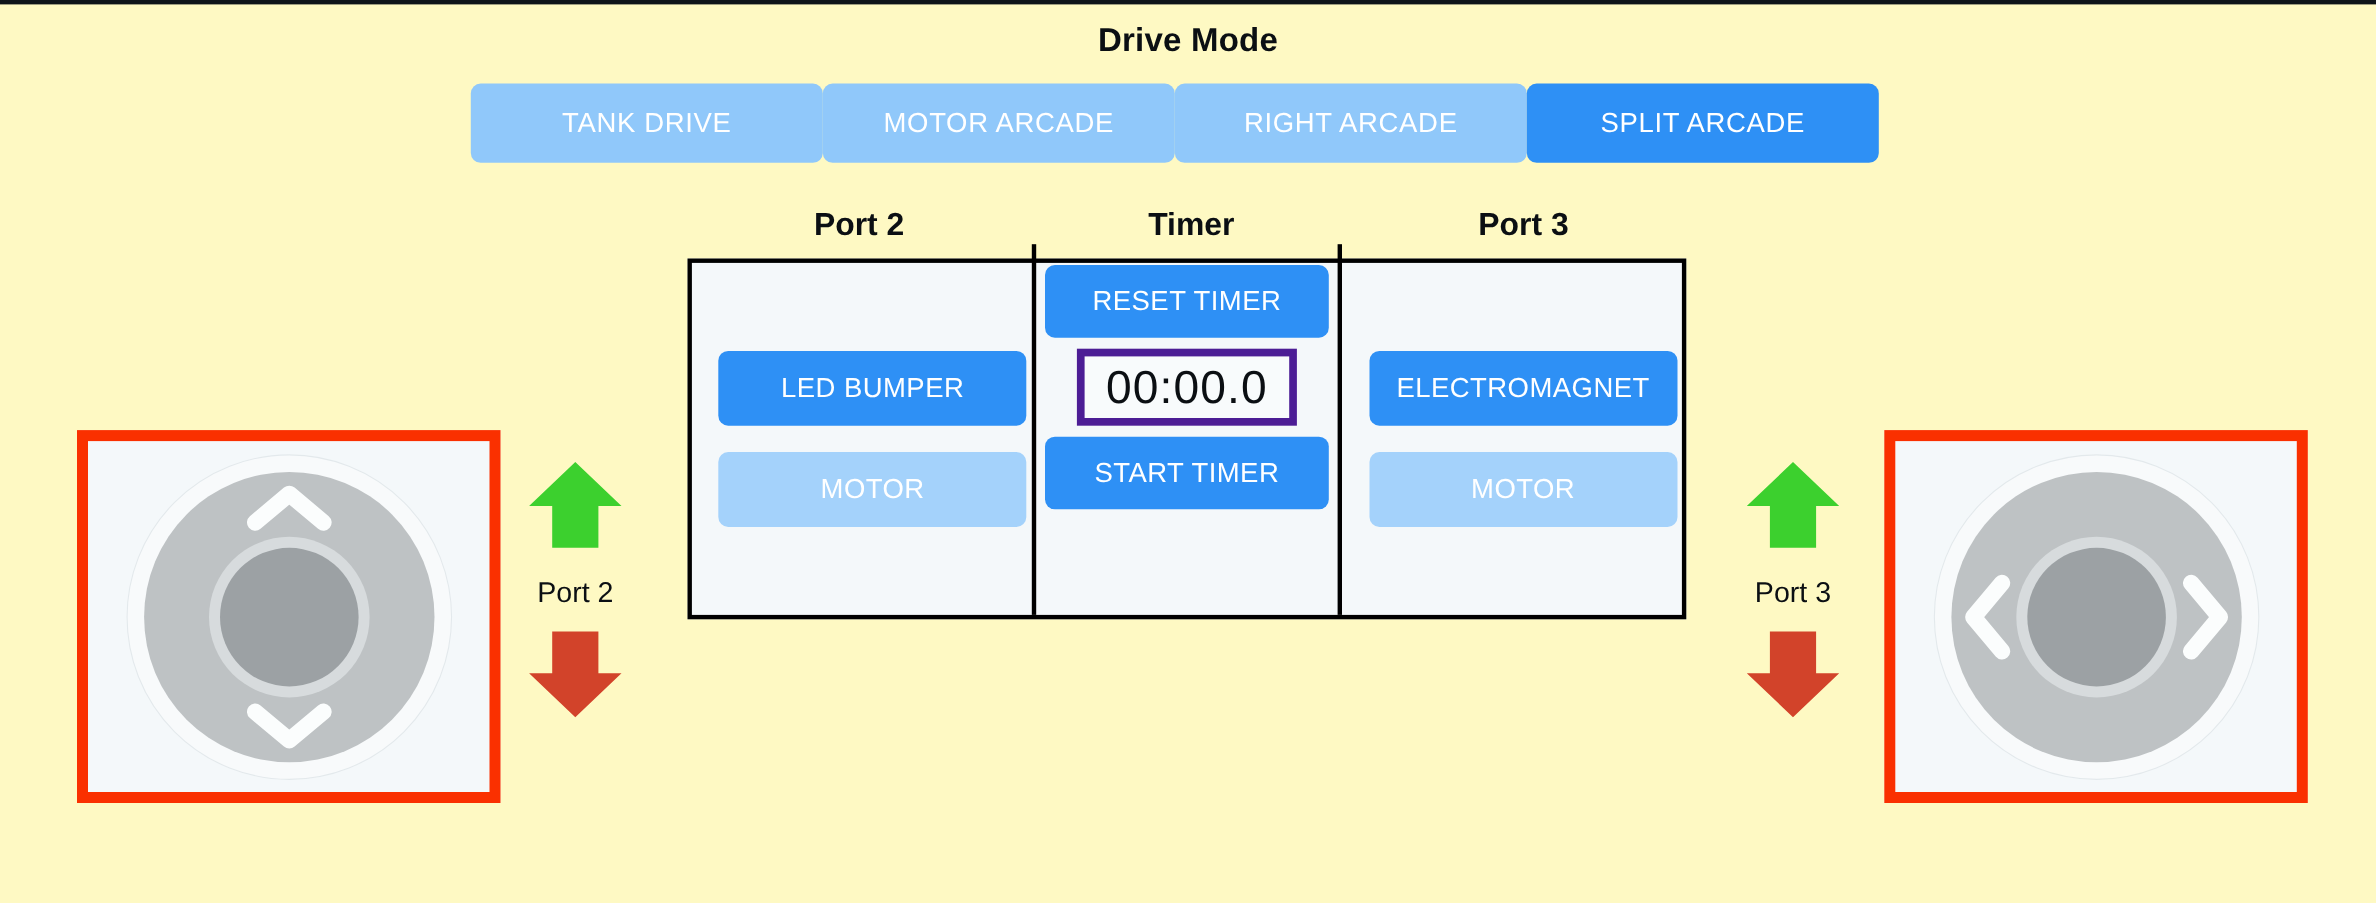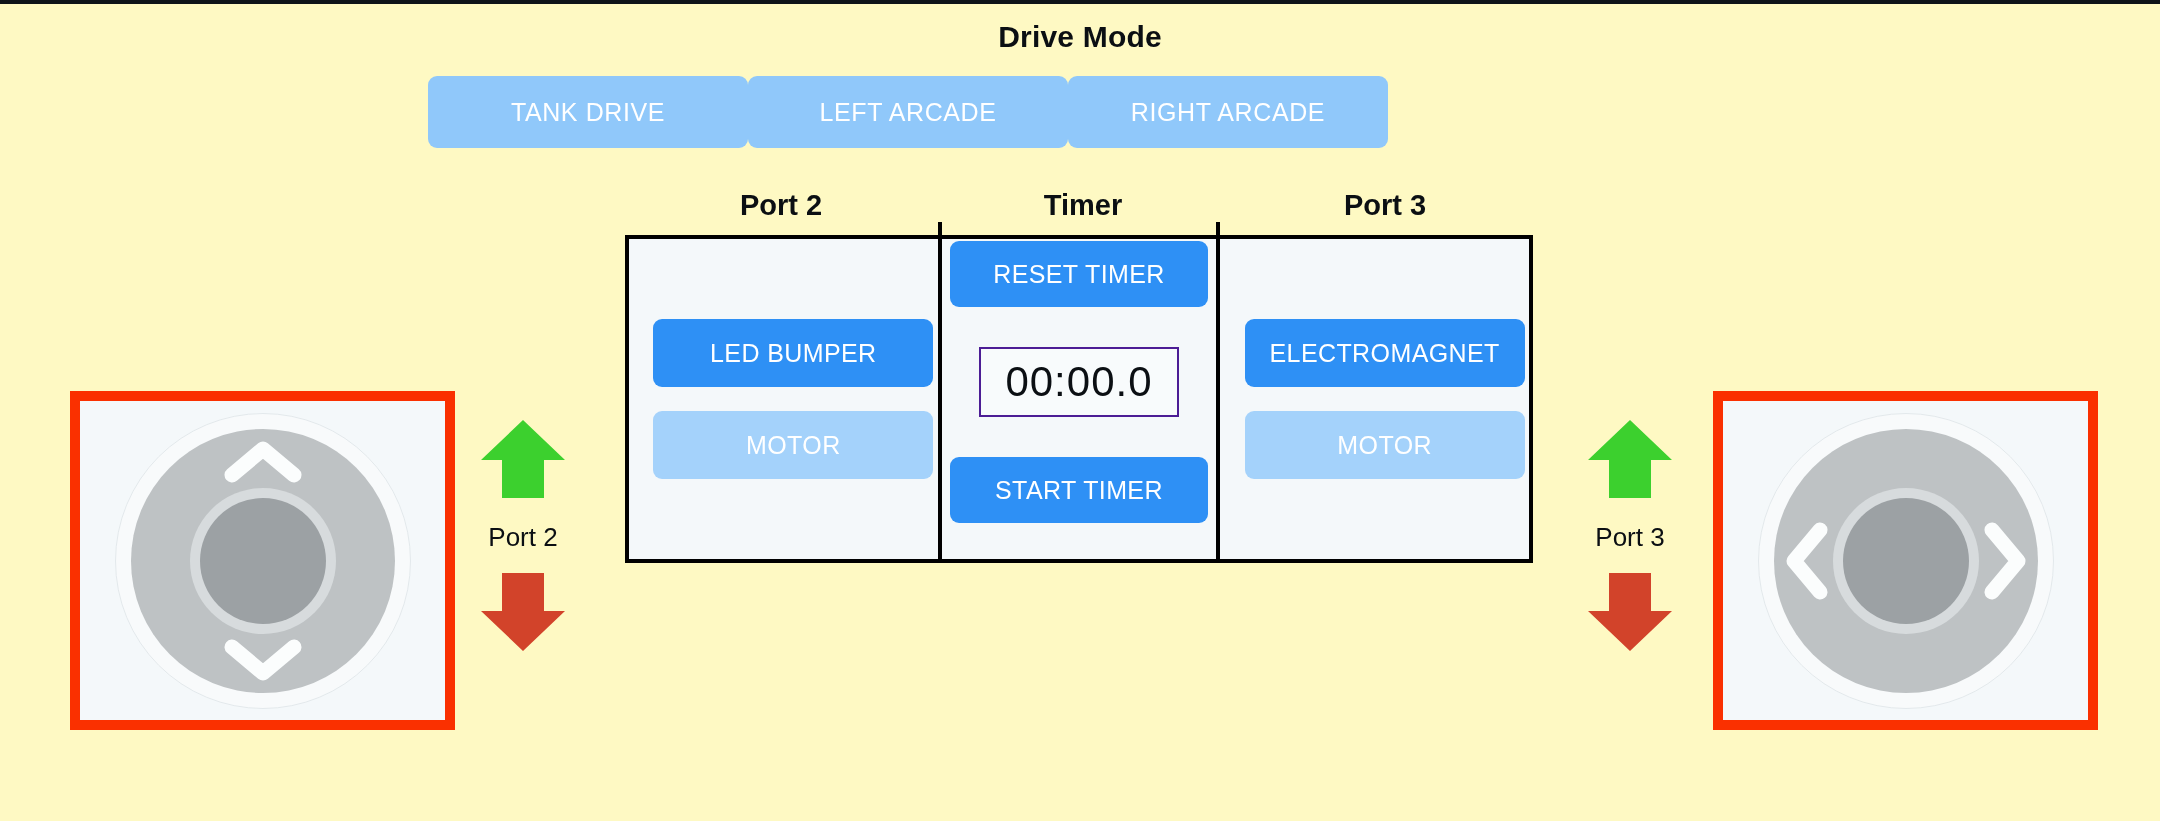--- a/index.html
+++ b/index.html
@@ -102,21 +102,20 @@
   }
   .col-side   { width: 310px; padding-left: 20px; }
   .col-center {
     width: 284px;
     border-left: 4px solid #000000;
     border-right: 4px solid #000000;
     margin-top: -17px;
     height: calc(100% + 17px);
     justify-content: flex-start;
     padding-top: 19px;
-    gap: 30px;
   }
 
   .act-btn {
     width: 280px;
     height: 68px;
     border: none;
     border-radius: 9px;
     color: #ffffff;
     font-size: 25px;
     font-family: "Liberation Sans", sans-serif;
@@ -143,21 +142,21 @@
     cursor: pointer;
     display: flex;
     align-items: center;
     justify-content: center;
   }
 
   .timer-display {
     width: 200px;
     height: 70px;
     margin: 10px 0 10px 0;
-    border: 2px solid #4c1d95;
+    border: 7px solid #4c1d95;
     background: #f8fbfc;
     display: flex;
     align-items: center;
     justify-content: center;
     font-size: 42px;
     color: #0b0f13;
     letter-spacing: 1px;
   }
 
   
@@ -245,22 +244,23 @@
 <body>
 
 <div id="app">
 
   <div class="topline"></div>
 
   <div class="drive-title">Drive Mode</div>
 
   <div class="mode-row">
     <button class="mode-btn">TANK DRIVE</button>
-    <button class="mode-btn">LEFT ARCADE</button>
+    <button class="mode-btn">MOTOR ARCADE</button>
     <button class="mode-btn">RIGHT ARCADE</button>
+    <button class="mode-btn active">SPLIT ARCADE</button>
   </div>
 
   <div class="panel-labels">
     <div class="panel-label c1">Port 2</div>
     <div class="panel-label c2">Timer</div>
     <div class="panel-label c3">Port 3</div>
   </div>
 
   <div class="panel">
 

